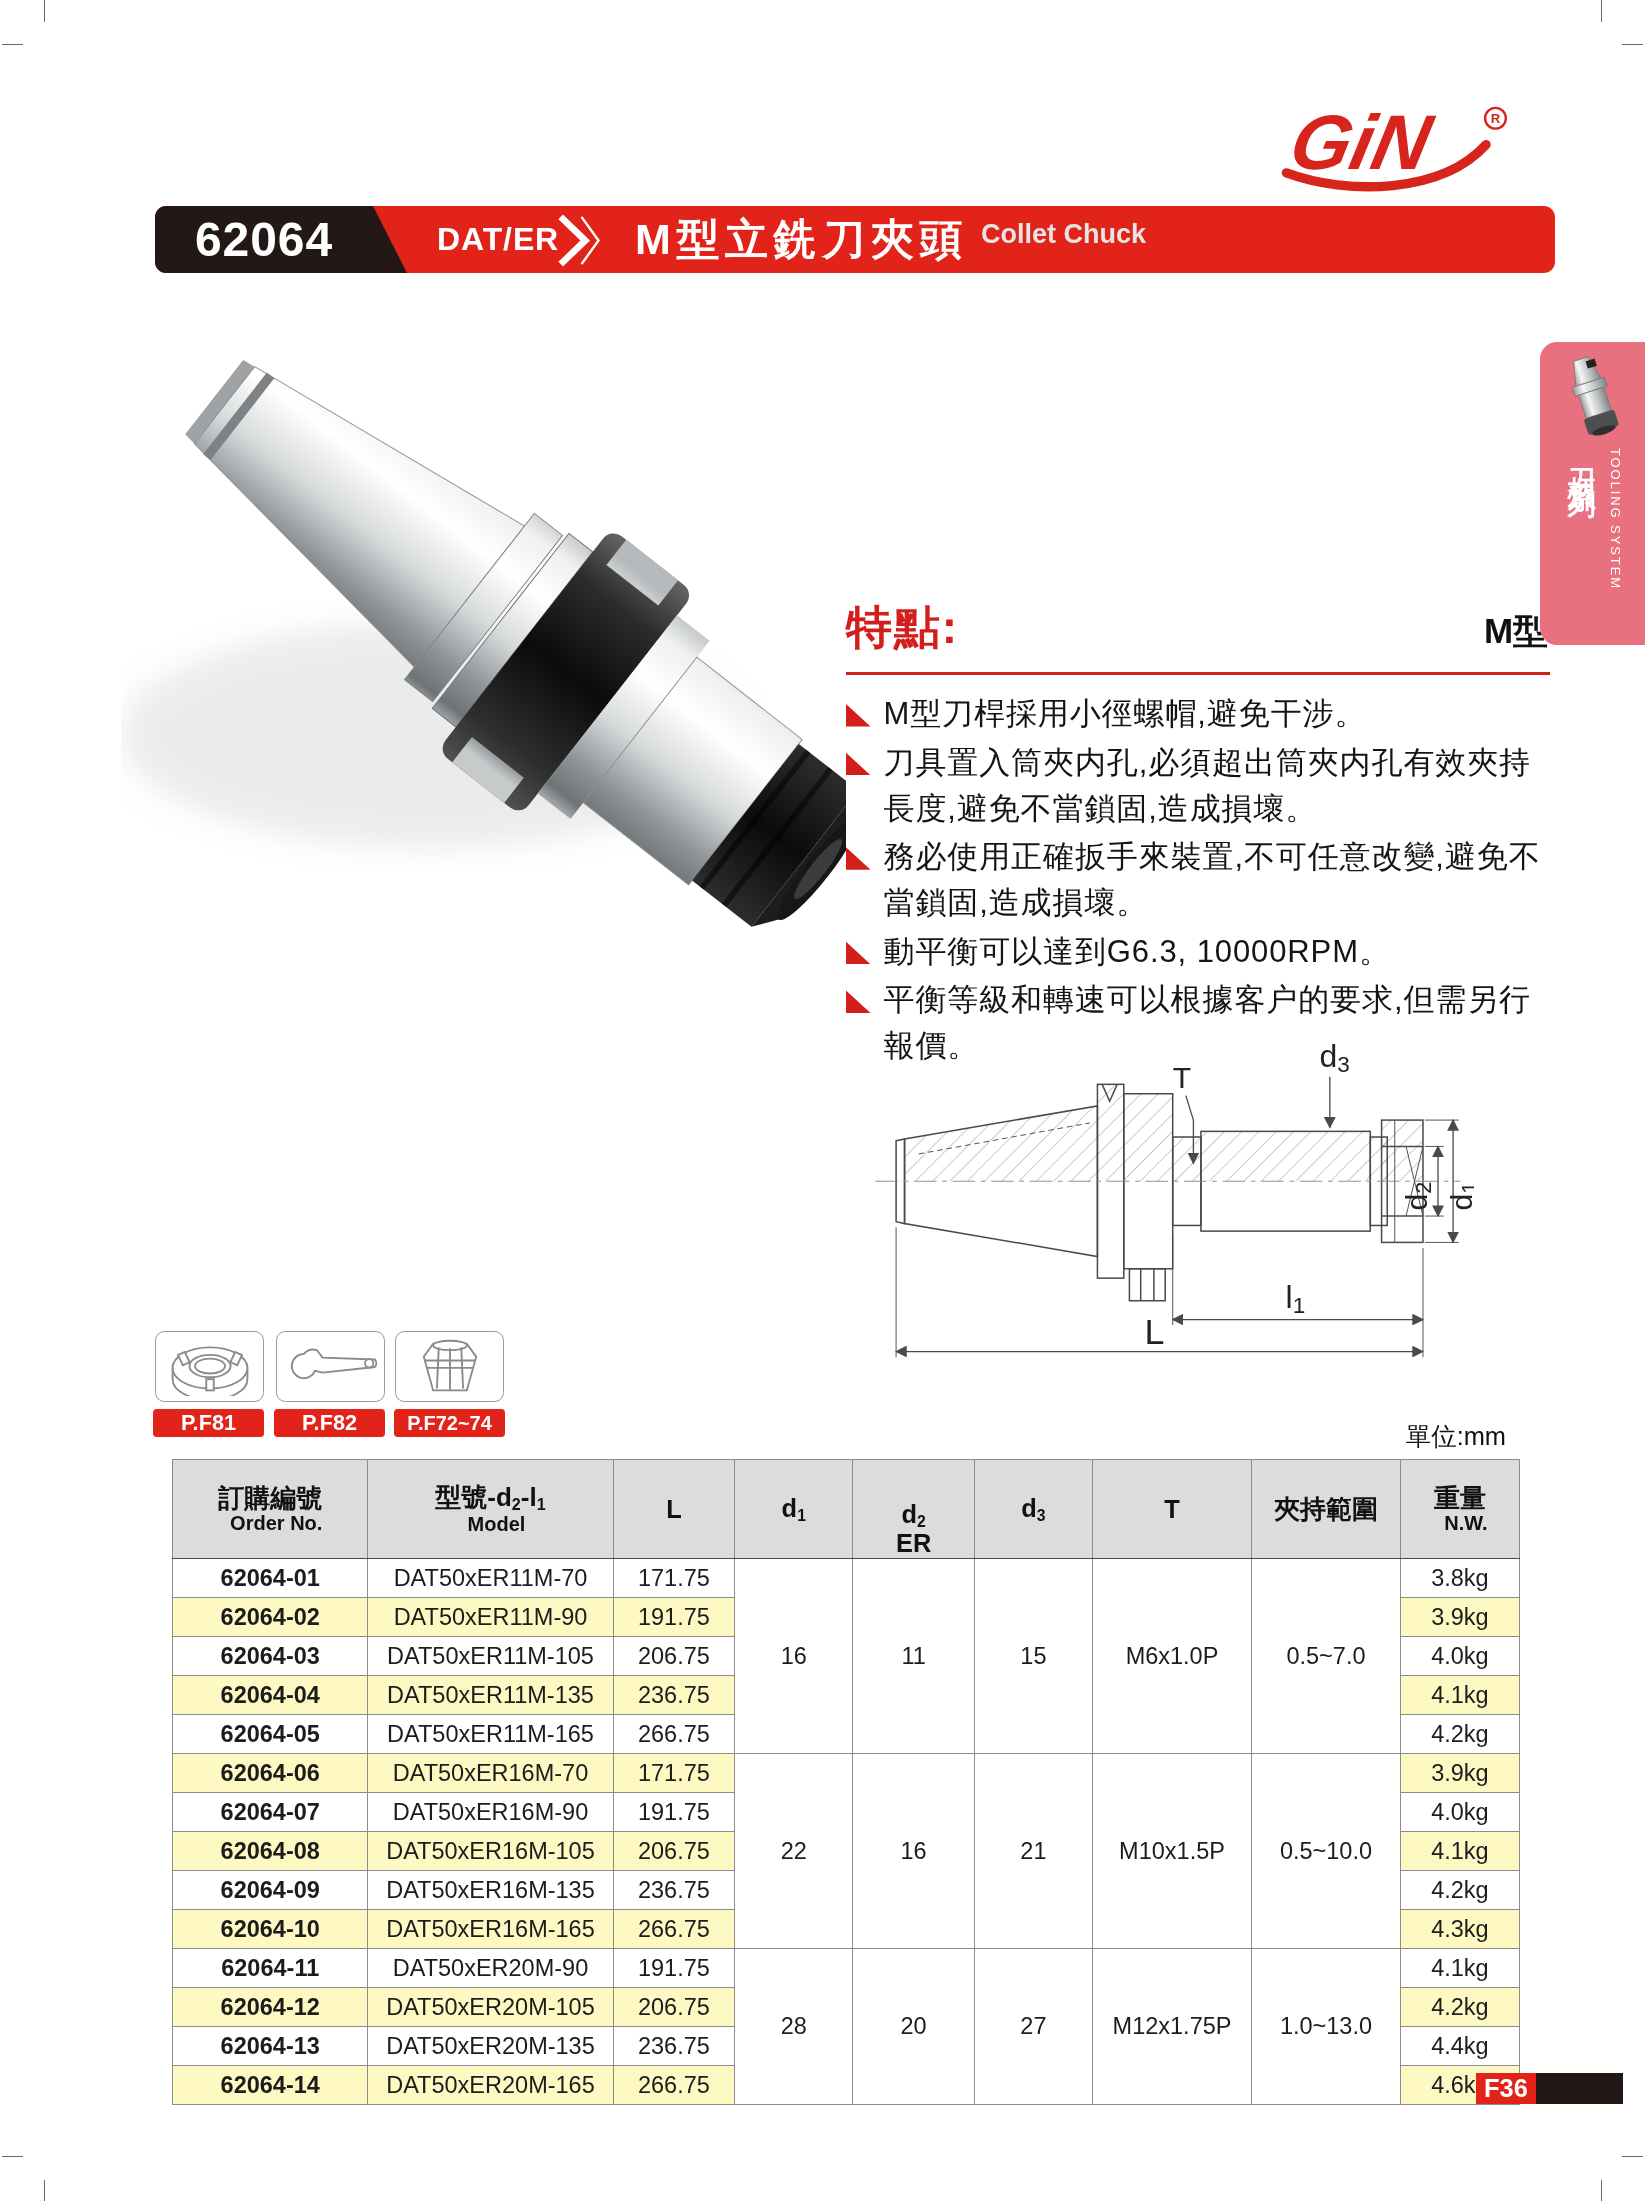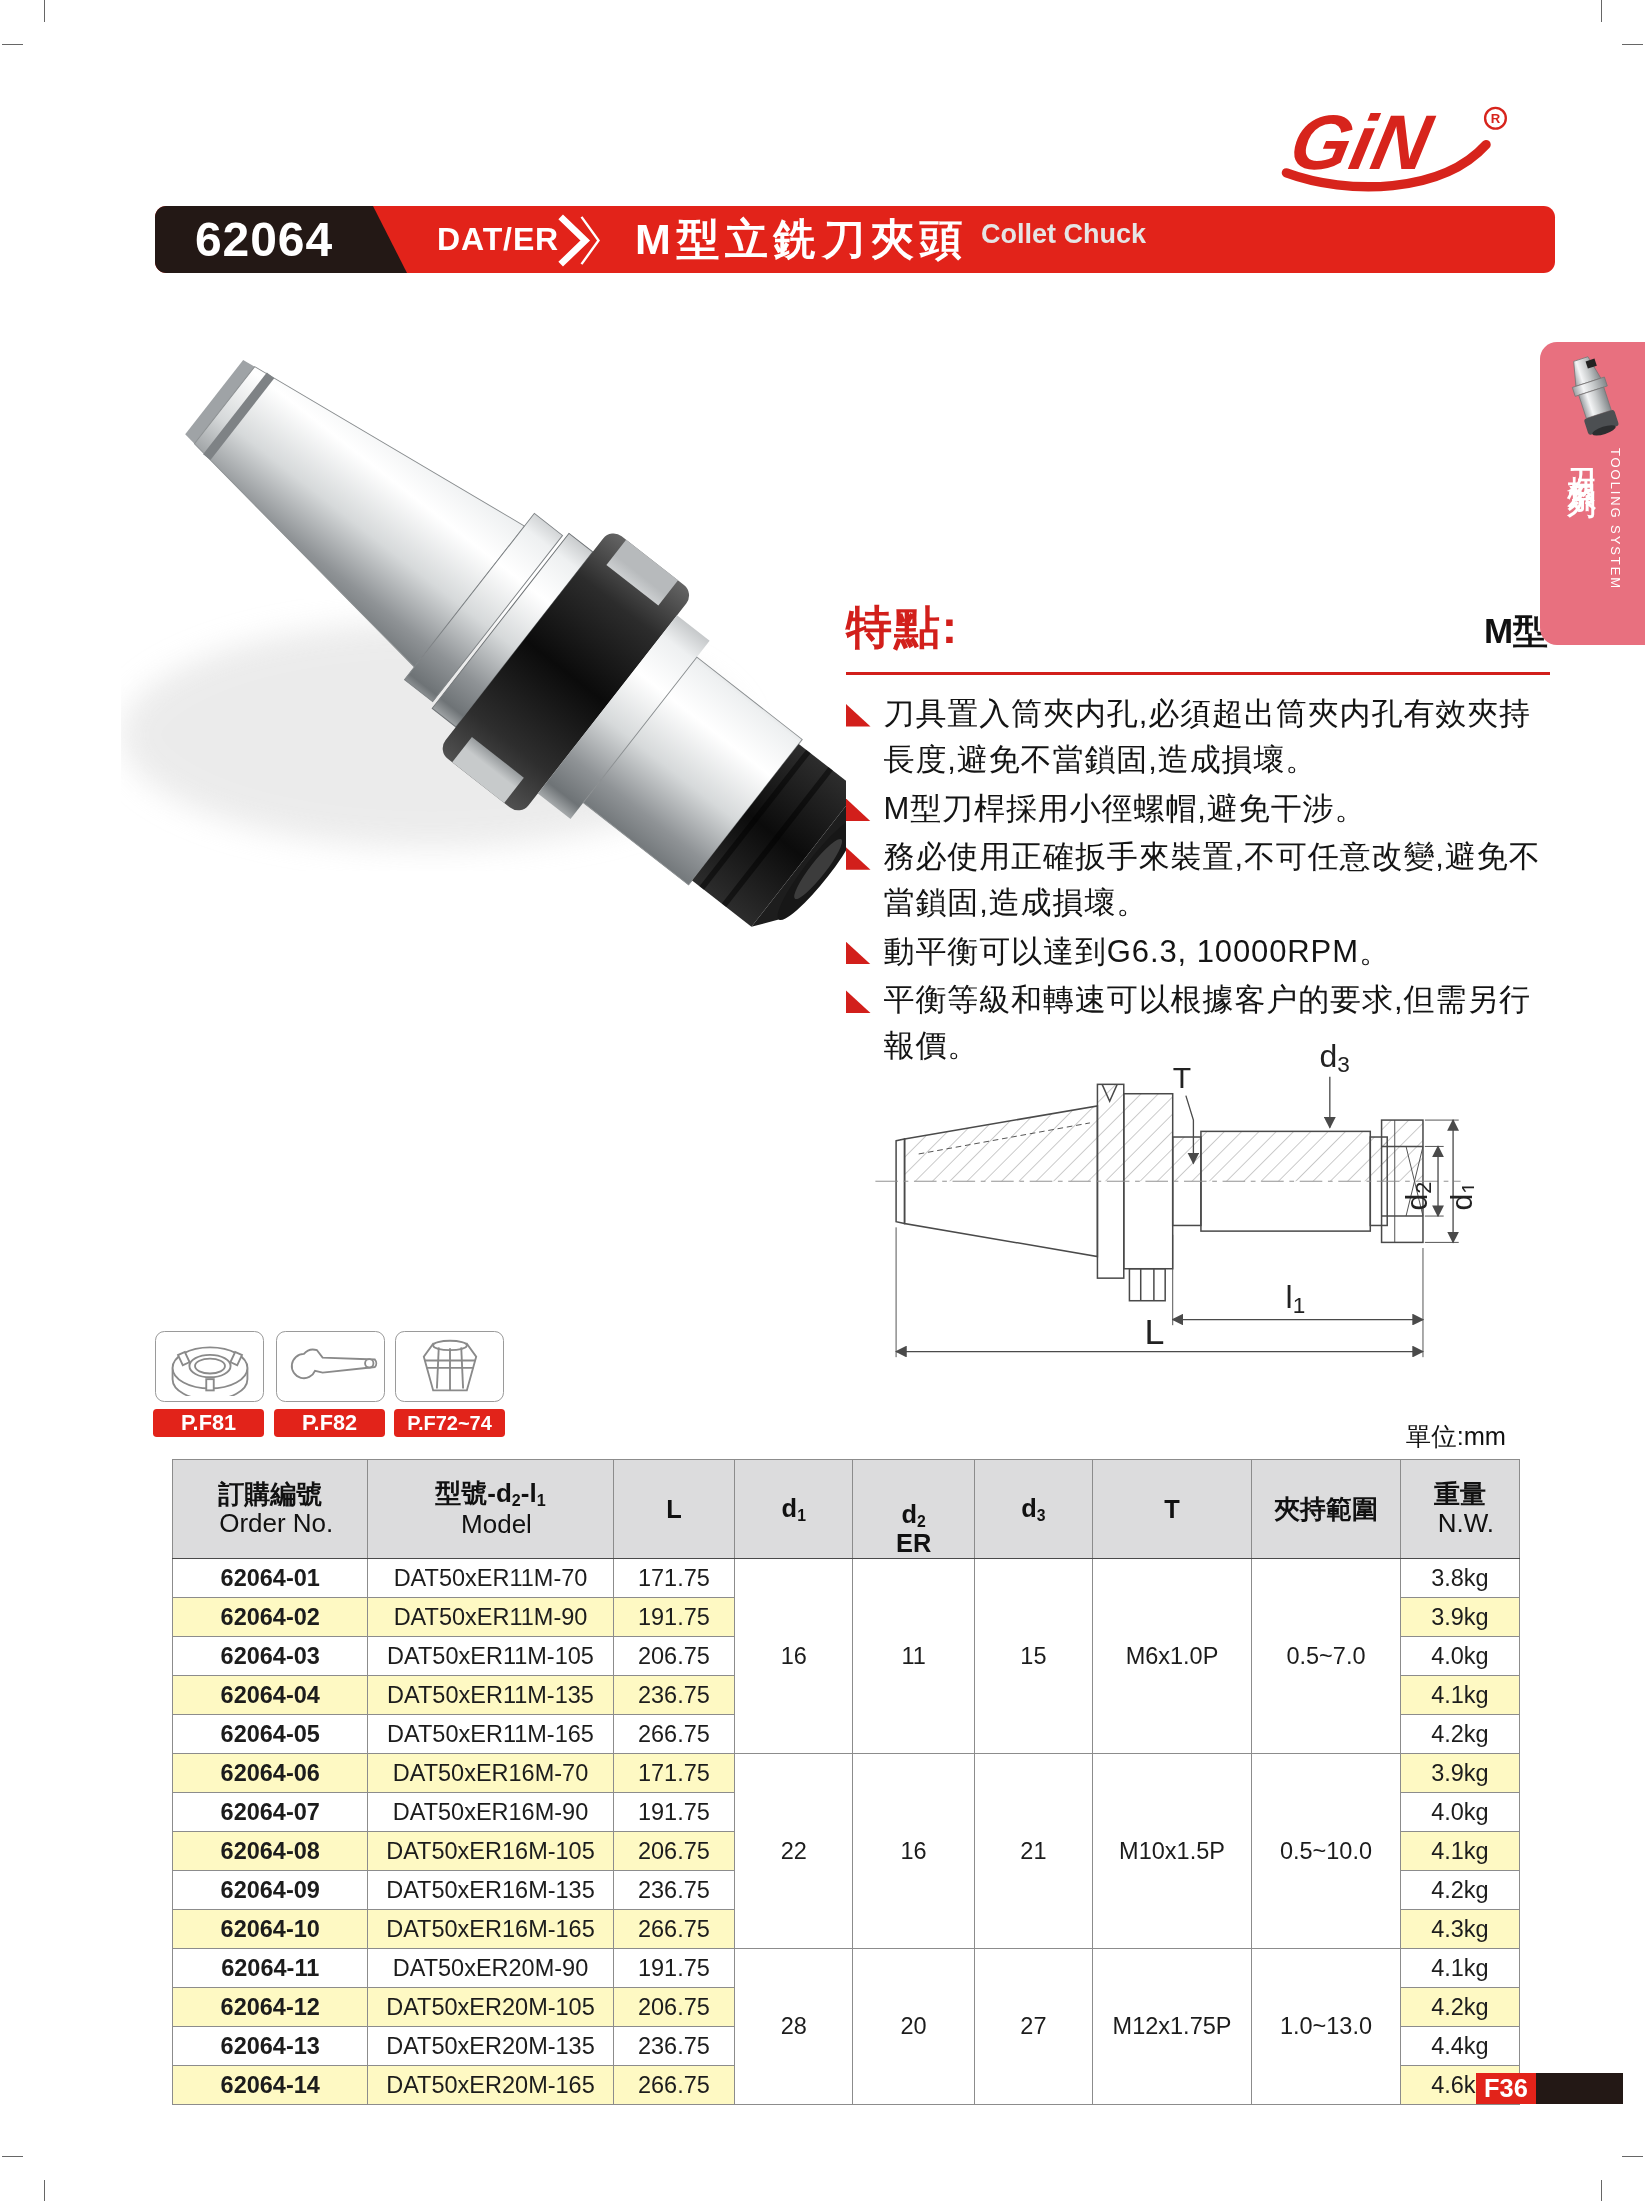--- a/index.html
+++ b/index.html
@@ -54,21 +54,21 @@
   
   #unit{left:1318px;top:1420px;width:188px;text-align:right;font-size:25.4px;color:#111;}
 
   
   #spec-table{left:172px;top:1459px;width:1488px;}
   table{border-collapse:collapse;table-layout:fixed;width:1348px;}
   th,td{border:0.9px solid #8c8c8c;text-align:center;vertical-align:middle;overflow:hidden;white-space:nowrap;}
   thead th{background:#dcdcdd;height:72px;font-weight:bold;color:#111;border-bottom:1.9px solid #4a4a4a;}
   tbody td{height:36px;font-size:23.5px;color:#1c1c1c;background:#fff;}
   .zh-h{font-size:26px;line-height:1.1;display:block;}
-  .en-h{font-size:26px;font-weight:normal;line-height:1.1;display:block;padding-left:12px;}
+  .en-h{font-size:20px;font-weight:bold;line-height:1.1;display:block;padding-left:12px;}
   .dim{font-size:25.4px;}
   sub.s2{font-size:0.62em;vertical-align:-0.25em;}
   td.ord{font-weight:bold;}
   tr.shade td.s{background:#fef9c3;}
   tr.gsep td{border-top:1.9px solid #4a4a4a;}
   table{border:1.9px solid #4a4a4a;}
 
   
   #pageno{left:1476px;top:2073px;width:60px;height:31px;background:#e2231a;color:#fff;font-weight:bold;
           font-size:25.4px;display:flex;align-items:center;justify-content:center;}
@@ -162,25 +162,25 @@
 
   <div class="abs" id="feat-head">
     <span id="feat-title">特點:</span>
     <span id="feat-type">M型</span>
   </div>
   <div class="abs" id="feat-rule"></div>
   <div class="abs" id="feat-list">
     <ul>
       <li>
           <span class="tri"></span>
-          <span class="feat-text">刀具置入筒夾内孔,必須超出筒夾内孔有效夾持長度,避免不當鎖固,造成損壞。</span>
+          <span class="feat-text">M型刀桿採用小徑螺帽,避免干涉。</span>
         </li>
       <li>
           <span class="tri"></span>
-          <span class="feat-text">M型刀桿採用小徑螺帽,避免干涉。</span>
+          <span class="feat-text">刀具置入筒夾内孔,必須超出筒夾内孔有效夾持長度,避免不當鎖固,造成損壞。</span>
         </li>
       <li>
           <span class="tri"></span>
           <span class="feat-text">務必使用正確扳手來裝置,不可任意改變,避免不當鎖固,造成損壞。</span>
         </li>
       <li>
           <span class="tri"></span>
           <span class="feat-text">動平衡可以達到G6.3, 10000RPM。</span>
         </li>
       <li>

